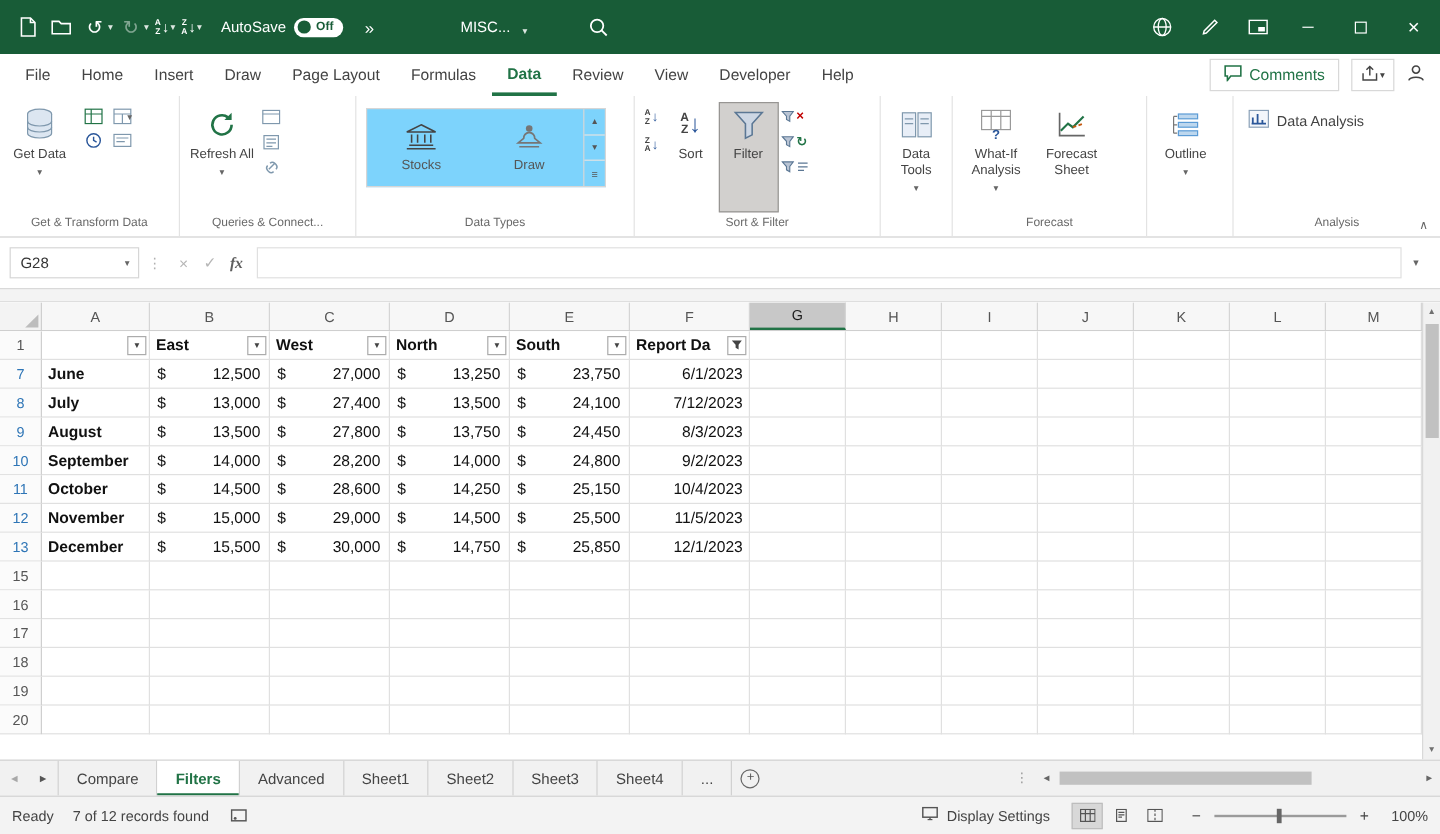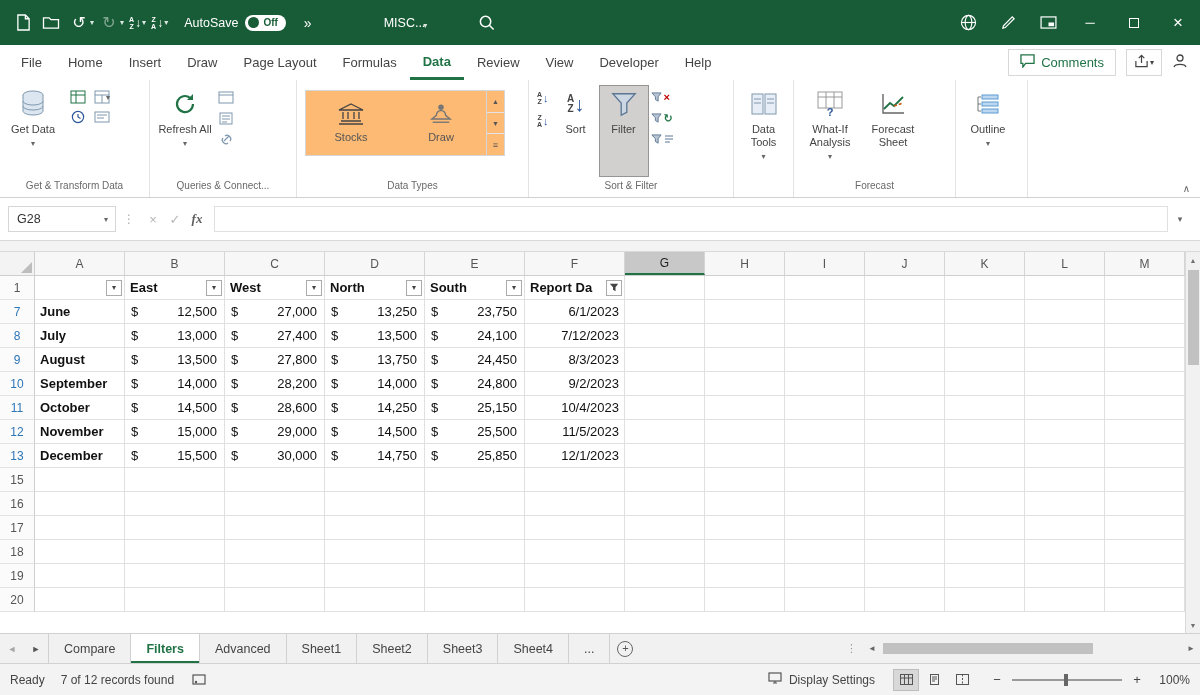--- a/index.html
+++ b/index.html
@@ -15,21 +15,21 @@
 .tb-dd{font-size:8px;opacity:.85;margin-left:-4px;color:#fff}
 .tsort{display:flex;align-items:center;height:30px;padding:0 3px;color:#fff}
 .ts-l{font-size:7px;line-height:7px;font-weight:bold;text-align:center}
 .ts-a{font-size:12px;margin-left:1px}
 .autosave{display:flex;align-items:center;gap:7px;margin-left:16px}
 .as-label{font-size:12.5px;color:#fff}
 .as-pill{background:#fff;border-radius:9px;height:16px;display:flex;align-items:center;padding:0 8px 0 3px;gap:4px}
 .as-dot{width:11px;height:11px;border-radius:50%;background:#185C37}
 .as-state{font-size:10px;color:#185C37;font-weight:bold}
 .tb-more{margin-left:18px;font-size:14px;color:#fff}
-.doc-chip{display:flex;align-items:flex-end;gap:2px;margin-left:72px;font-size:12.5px;color:#fff}
+.doc-chip{display:flex;align-items:flex-end;gap:14px;margin-left:72px;font-size:12.5px;color:#fff}
 .tb-search{margin-left:46px}
 .tb-right{margin-left:auto;display:flex;align-items:center}
 .tb-right .tb-icon{min-width:40px}
 .winbtn{width:44px;height:45px;display:flex;align-items:center;justify-content:center;font-size:13px;color:#fff}
 .maxbox{width:10px;height:10px;border:1.4px solid #fff;display:inline-block}
 
 
 .tabrow{height:35px;display:flex;align-items:stretch;background:#fff;padding-left:8px;flex:0 0 auto}
 .rtab{padding:0 13px;display:flex;align-items:center;font-size:13px;color:#444}
 .rtab.active{color:#217346;font-weight:bold;border-bottom:3px solid #217346}
@@ -44,21 +44,21 @@
 .rg-content{flex:1;display:flex;align-items:flex-start;padding:5px 4px 0}
 .rg-label{height:17px;font-size:10px;color:#696969;text-align:center;white-space:nowrap;padding:0 4px;overflow:hidden}
 .bigbtn{width:58px;display:flex;flex-direction:column;align-items:center;text-align:center;font-size:11px;color:#444;line-height:13px;padding-top:3px;height:92px}
 .bigbtn .icon{height:32px;display:flex;align-items:center;justify-content:center;margin-bottom:3px}
 .bigbtn .dd{font-size:8px;color:#666;margin-top:1px}
 .bigbtn.active{background:#d2d0ce;border:1px solid #979593;padding-top:2px}
 .minicol{display:flex;flex-direction:column;gap:5px;padding:4px 2px 0 2px}
 .minirow{display:flex;align-items:center;gap:2px;height:16px}
 .minigrid{display:grid;grid-template-columns:20px 20px;gap:4px;margin-left:6px;padding-top:4px}
 .mini{display:flex;align-items:center;justify-content:center;height:16px}
-.dt-box{border:1px solid #d6d6d6;background:#fdba74;display:flex;height:66px;margin:2px 0 0 4px}
+.dt-box{border:1px solid #d6d6d6;background:#7dd3fc;display:flex;height:66px;margin:2px 0 0 4px}
 .dt-card{width:90px;display:flex;flex-direction:column;align-items:center;justify-content:center;gap:4px;font-size:11px;color:#555}
 .dt-scroll{width:18px;border-left:1px solid #d6d6d6;display:flex;flex-direction:column}
 .dt-sb{flex:1;display:flex;align-items:center;justify-content:center;font-size:7px;color:#555;border-bottom:1px solid #e3e3e3}
 .dt-sb:last-child{border-bottom:none;font-size:9px}
 .sorticon{display:flex;align-items:center;height:18px;padding:0 2px}
 .so-l{font-size:7px;line-height:7px;font-weight:bold;color:#444;text-align:center}
 .so-a{font-size:11px;color:#2b579a;margin-left:1px}
 .sortbig{display:flex;align-items:center}
 .sb-az{font-size:10px;line-height:10px;font-weight:bold;color:#444;text-align:center}
 .sb-arr{font-size:20px;color:#2b579a;line-height:20px}
@@ -469,20 +469,32 @@
                 <path d="M2 4v14M2 4h3M2 11h3M2 18h3" stroke="#777" fill="none"></path>
               </svg>
             </span>
           <span>Outline</span>
           <span class="dd">▾</span>
         </div>
       </div>
       <div class="rg-label"></div>
     </div>
 
+    <div class="rgroup" style="flex:1;border-right:none">
+      <div class="rg-content">
+        <span class="smallbtn">
+          <span><svg width="18" height="16" viewBox="0 0 18 16">
+                <rect x="1" y="1" width="16" height="14" fill="#f3f6fb" stroke="#8aa0b8"></rect>
+                <path d="M4 12V7M8 12V4M12 12V9M15 12H3" stroke="#2b579a" stroke-width="1.5"></path>
+              </svg></span>
+          <span>Data Analysis</span>
+        </span>
+      </div>
+      <div class="rg-label">Analysis</div>
+    </div>
     <span class="ribbon-collapse">∧</span>
   </div>
 
   <div class="formulabar">
     <div class="namebox">
       <span>G28</span>
       <span class="nb-dd">▾</span>
     </div>
     <span class="fb-dots">⋮</span>
     <span class="fb-btn">×</span>

